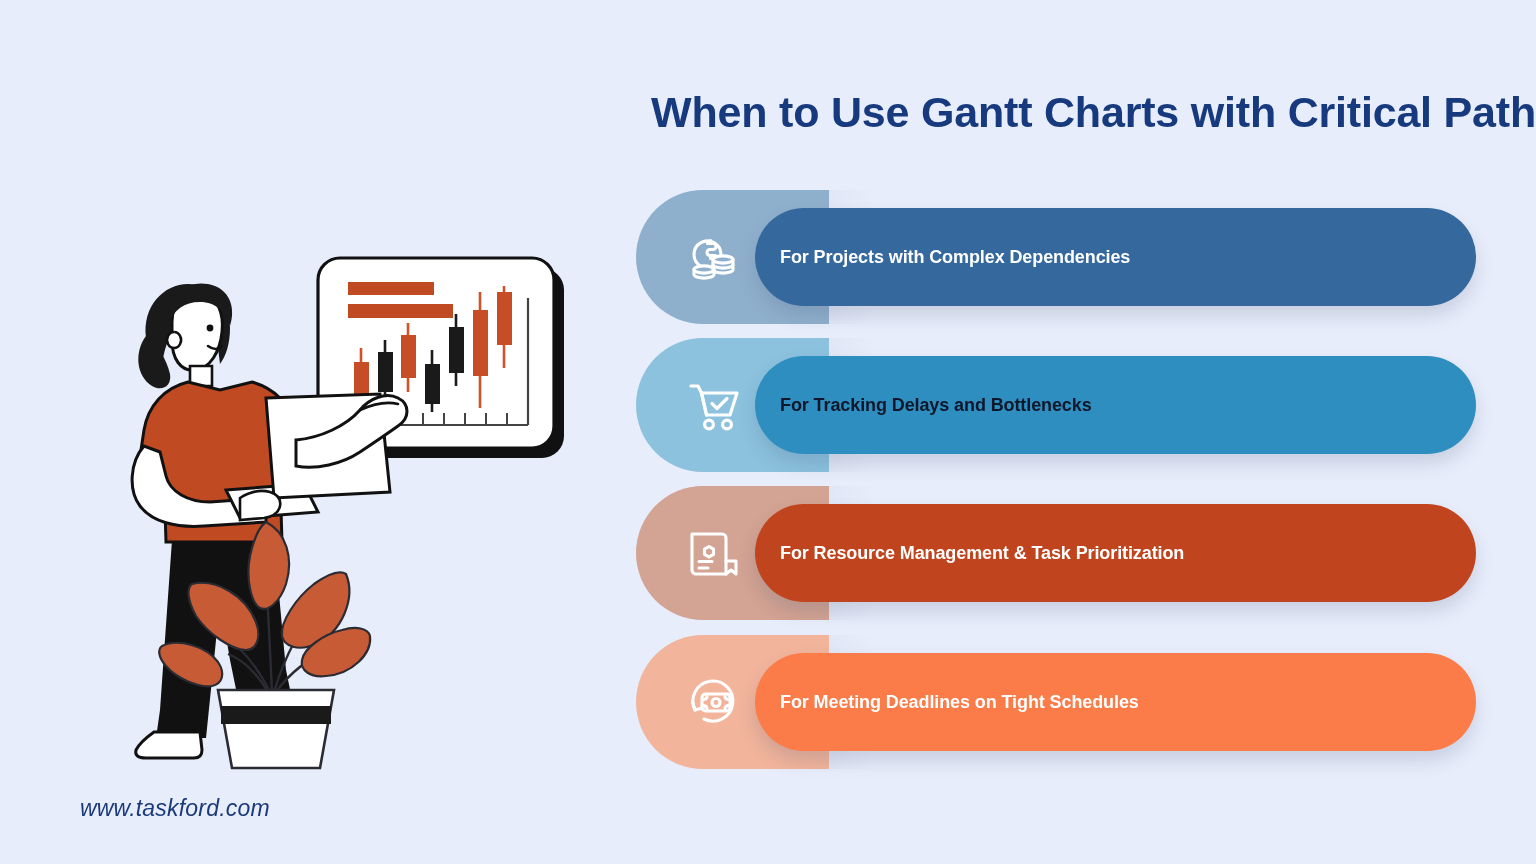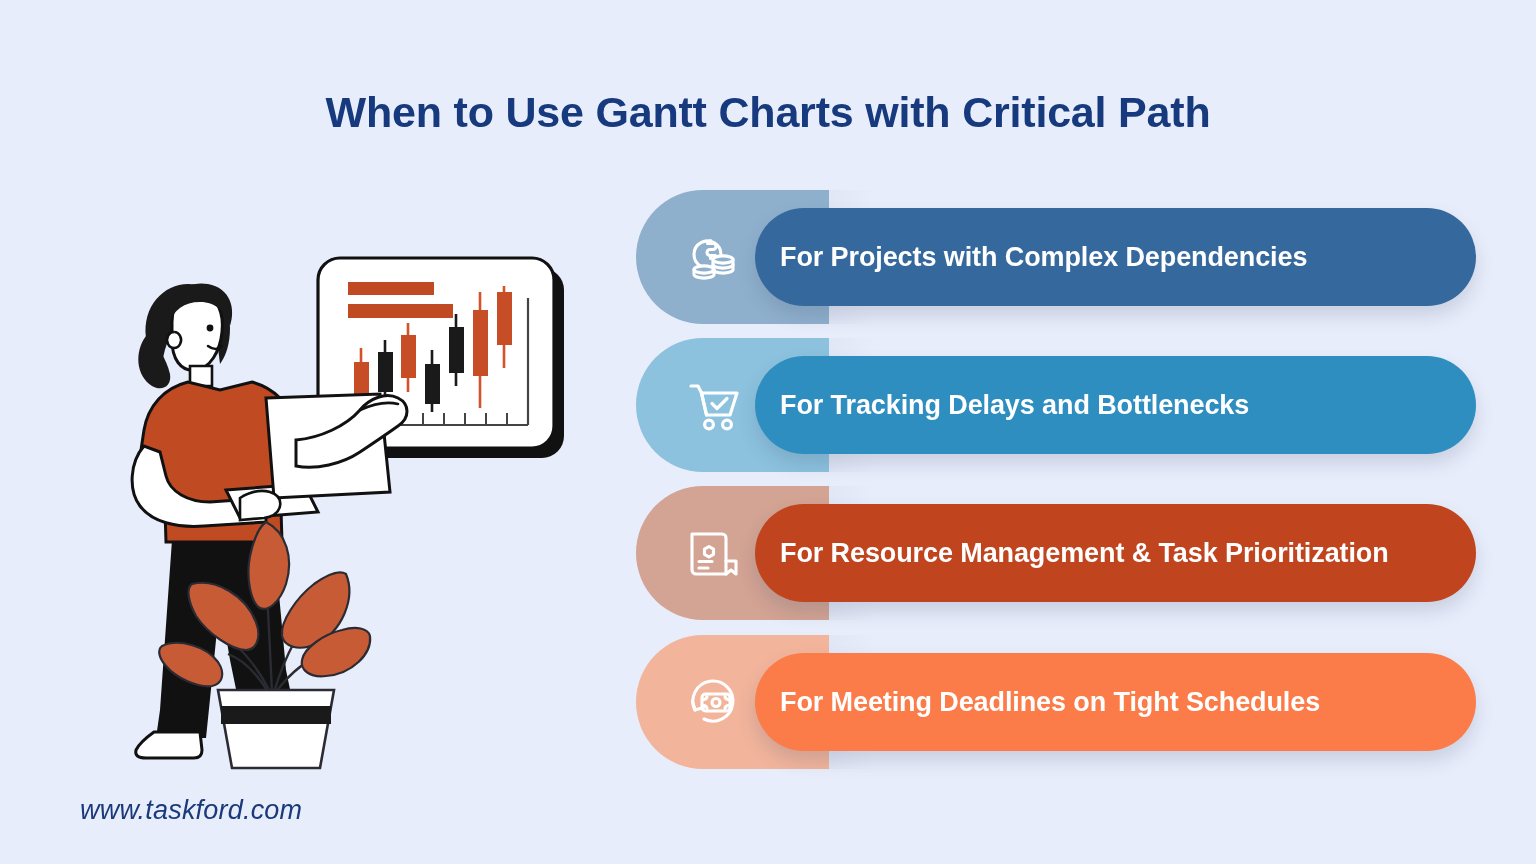--- a/index.html
+++ b/index.html
@@ -7,31 +7,31 @@
     width:1536px;height:864px;overflow:hidden;
     background:#e8edfb;
     font-family:"Liberation Sans", sans-serif;
     position:relative;
   }
   #stage{position:absolute;left:0;top:0;width:1536px;height:864px;}
 
   
   .title{
     position:absolute;left:0;top:88px;width:1536px;
-    text-align:center;
+    text-align:right;
     font-size:43px;font-weight:bold;
     letter-spacing:-0.2px;
     color:#163a7d;
     font-family:"Liberation Sans", sans-serif;
   }
 
   
   .footer-url{
     position:absolute;left:80px;top:795px;
-    font-size:27px;font-style:italic;font-weight:normal;
+    font-size:23px;font-style:italic;font-weight:normal;
     color:#1b3a7a;
     letter-spacing:0.2px;
   }
 
   
   .rows{position:absolute;left:0;top:0;width:1536px;height:864px;}
   .row{position:absolute;left:636px;width:840px;height:150px;}
   .row-0{top:182px;} .row-1{top:330px;} .row-2{top:478px;} .row-3{top:627px;}
 
   
@@ -49,21 +49,21 @@
   }
   
   .pill{
     position:absolute;left:119px;top:26px;
     width:721px;height:98px;
     border-radius:49px;
     display:flex;align-items:center;
     box-shadow:0 10px 18px rgba(60,75,110,0.18);
   }
   .pill-label{
-    color:#ffffff;font-weight:bold;font-size:27px;
+    color:#ffffff;font-weight:bold;font-size:18px;
     margin-left:25px;white-space:nowrap;letter-spacing:-0.1px;
   }
   .icon-wrap{
     position:absolute;left:36px;top:8px;width:84px;height:134px;
     display:flex;align-items:center;justify-content:center;
     z-index:3;
   }
   .icon-wrap svg{display:block;}
 
   
@@ -230,21 +230,21 @@
         <svg width="64" height="64" viewBox="0 0 64 64" fill="none" stroke="#ffffff" stroke-width="3.2" stroke-linecap="round" stroke-linejoin="round">
           <path d="M9 13 h7 l3.5 7"></path>
           <path d="M19.5 20 H55 L48 42 H24.5 Z"></path>
           <path d="M19.5 20 L24.5 42"></path>
           <path d="M30 30.5 l5 5 l10 -10"></path>
           <circle cx="27" cy="51.5" r="4.4"></circle>
           <circle cx="45" cy="51.5" r="4.4"></circle>
         </svg>
       </div>
       <div class="pill" style="background:#2f8ec0;">
-        <span class="pill-label" style="color: #ffffff;">For Tracking Delays and Bottlenecks</span>
+        <span class="pill-label" style="color: #0f172a;">For Tracking Delays and Bottlenecks</span>
       </div>
     </div>
 
     <div class="row row-3">
       <div class="cap-shadow"></div>
       <div class="cap" style="background:#f2b49b;"></div>
       <div class="icon-wrap">
         <svg width="64" height="64" viewBox="0 0 64 64" fill="none" stroke="#ffffff" stroke-width="3.1" stroke-linecap="round" stroke-linejoin="round">
           <path d="M13 40 A20 20 0 1 1 22 49"></path>
           <path d="M10.5 31.5 L13 40 l8.5 -2.5"></path>

